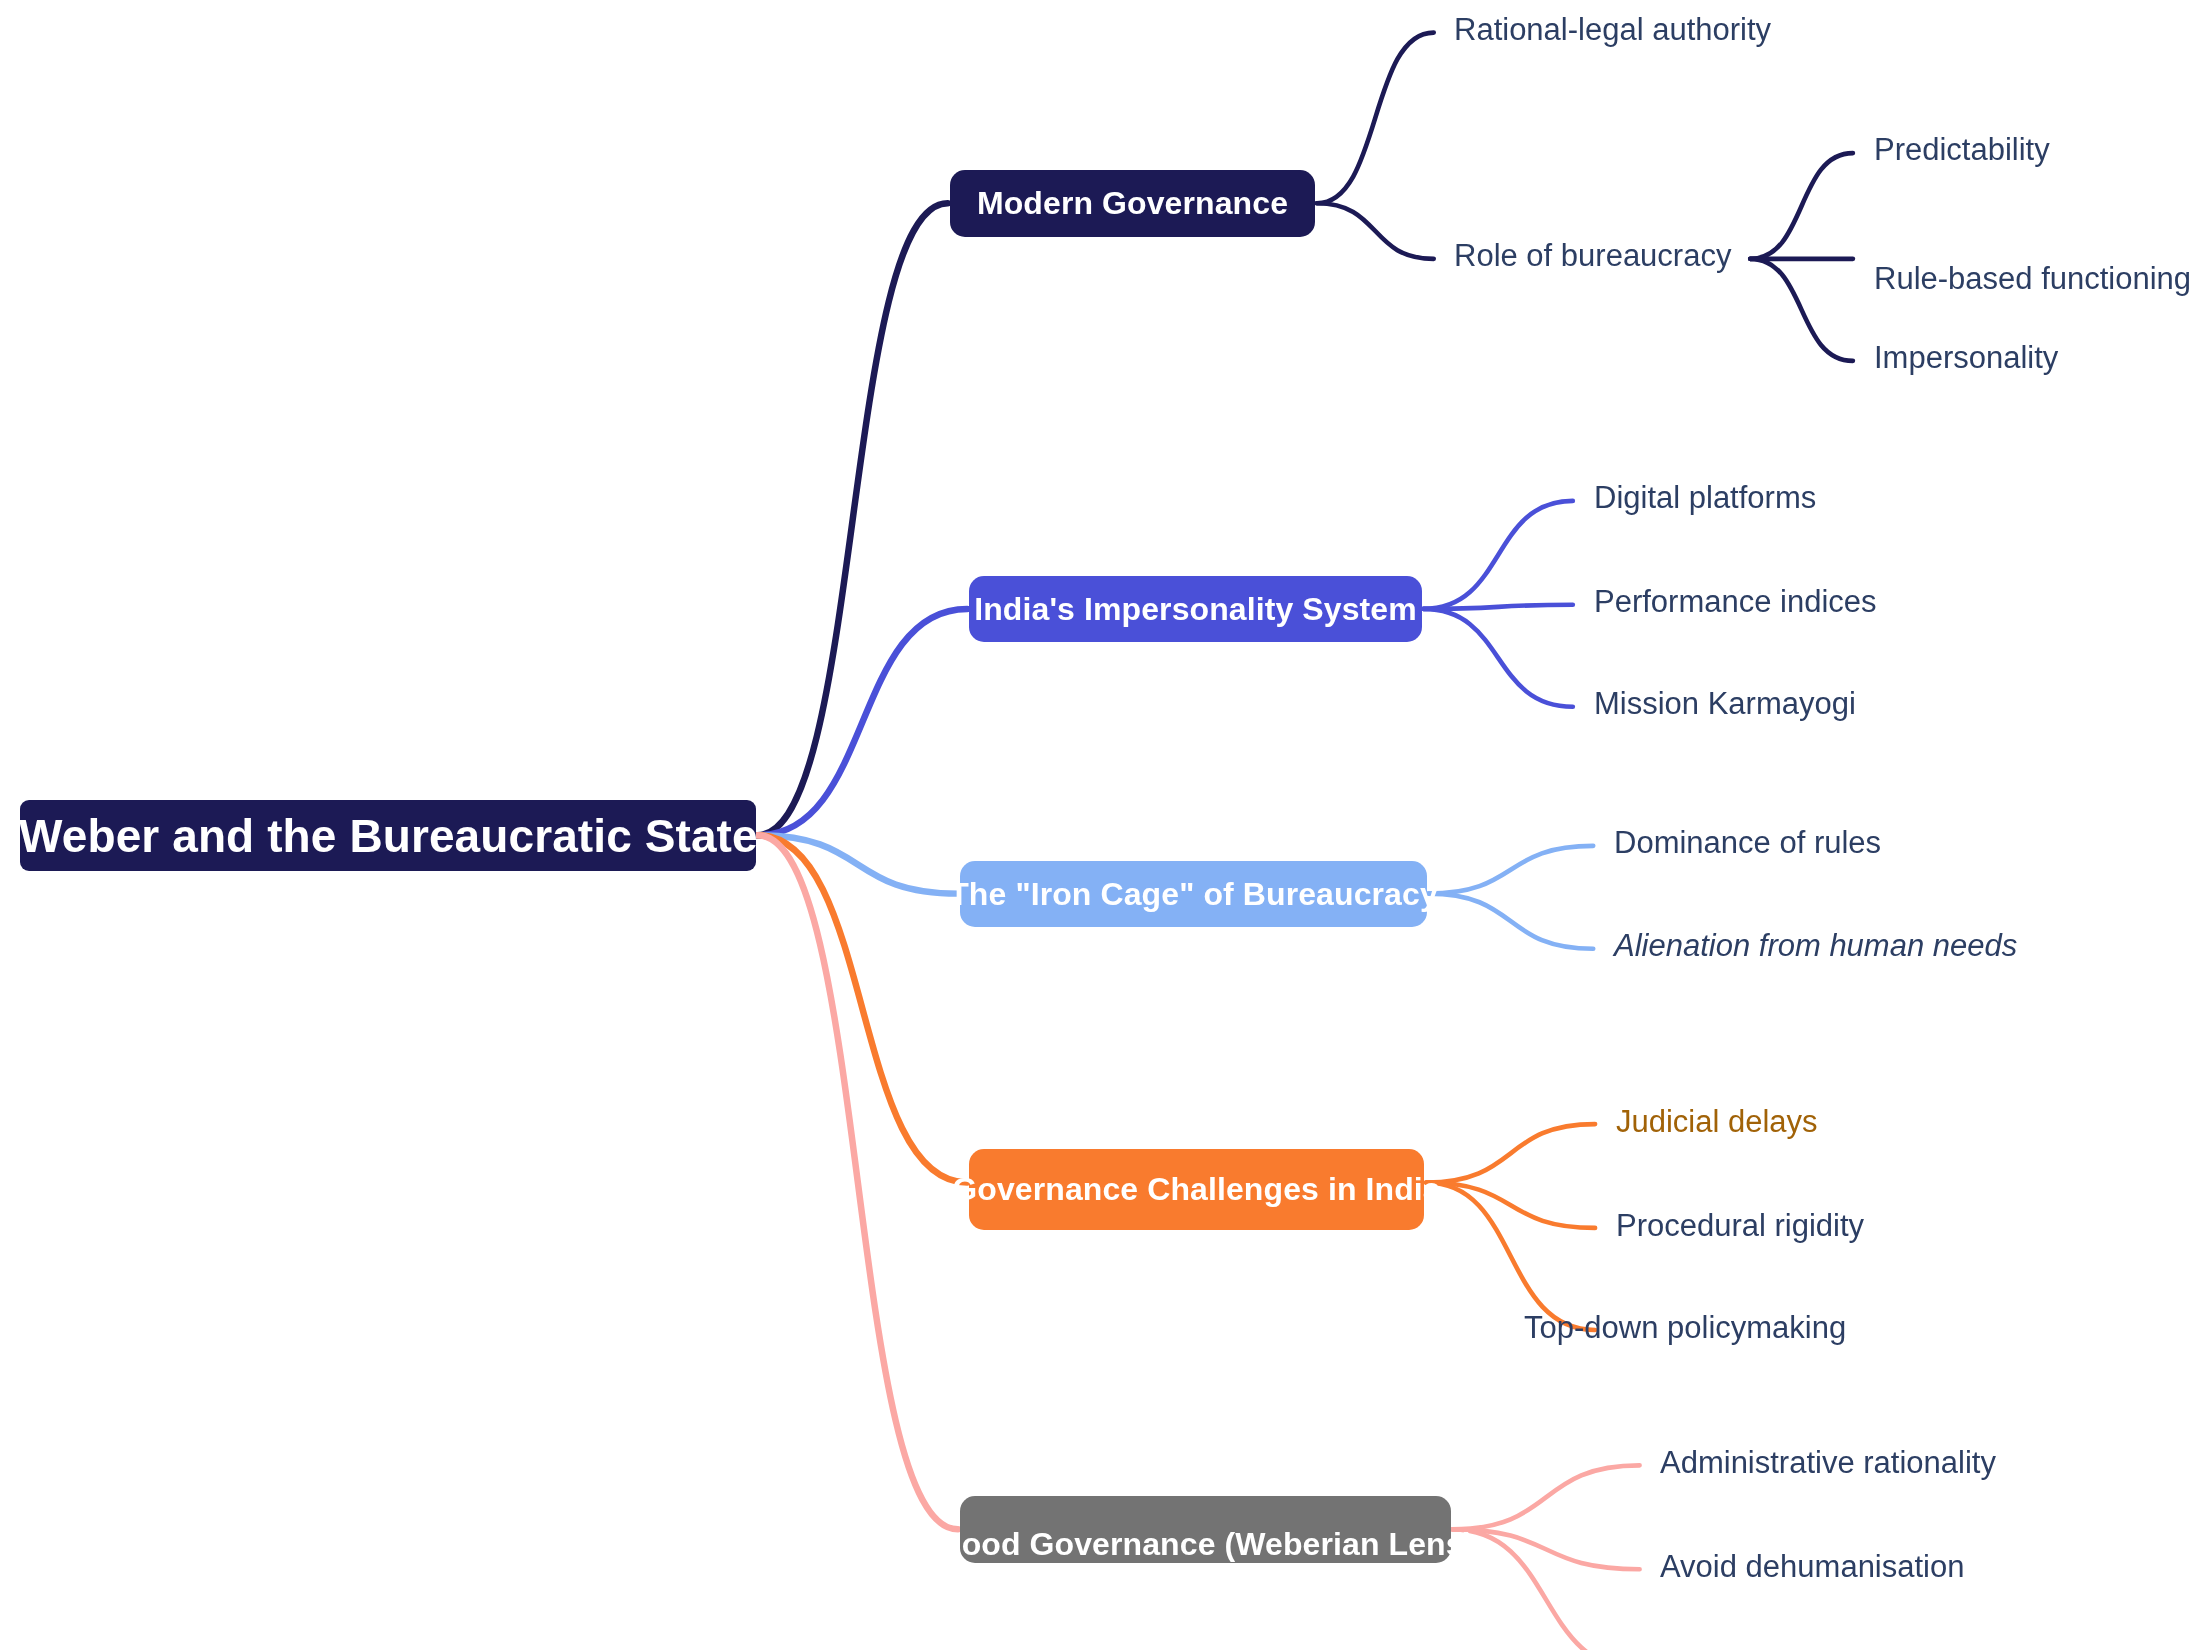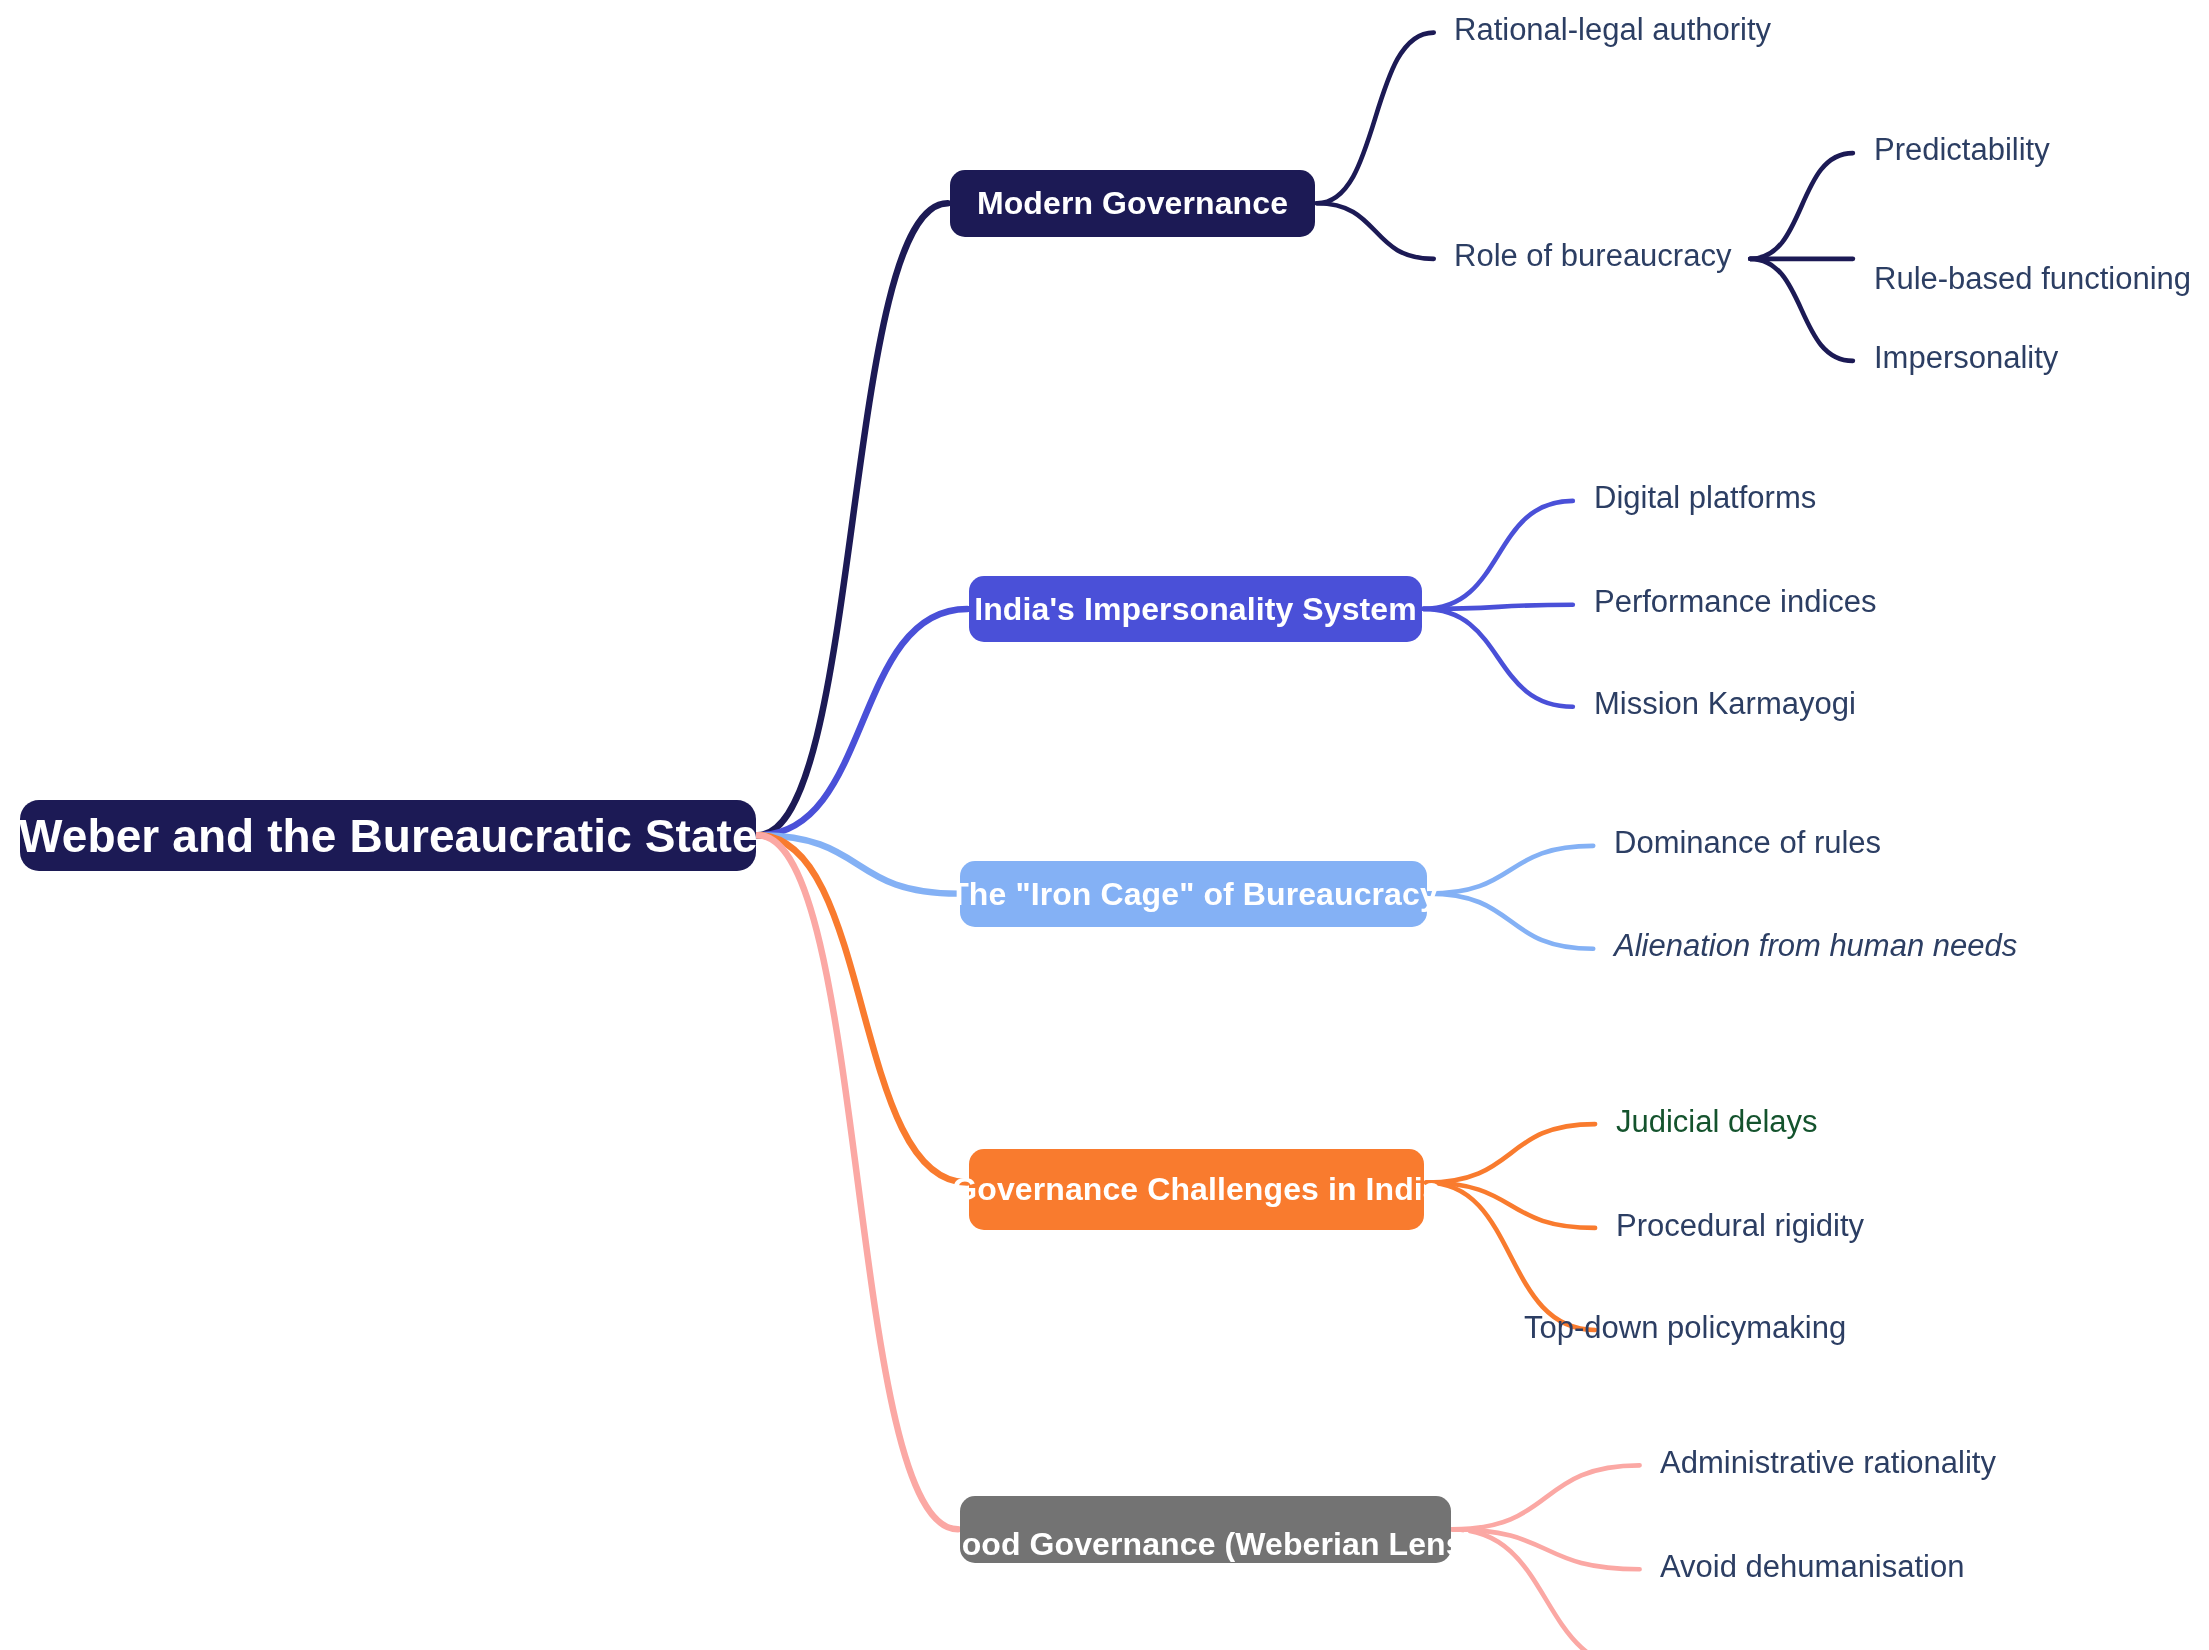--- a/index.html
+++ b/index.html
@@ -33,21 +33,21 @@
     align-items: center;
     justify-content: center;
     box-sizing: border-box;
     border-radius: 15px;
     color: #ffffff;
     font-weight: bold;
     white-space: nowrap;
     letter-spacing: 0.1px;
   }
   .node-root {
-    border-radius: 19px;
+    border-radius: 9px;
     font-size: 46px;
     padding: 0 26px;
   }
   .node-branch {
     font-size: 32px;
     padding: 0 20.4px;
   }
   .leaf-label {
     position: absolute;
     white-space: nowrap;
@@ -109,21 +109,21 @@
       <div class="leaf-label l2" style="left: 1594px; top: 586px; color: rgb(44, 62, 99);">Performance indices</div>
       <div class="leaf-label l2" style="left: 1594px; top: 688px; color: rgb(44, 62, 99);">Mission Karmayogi</div>
       <div class="node-box node-branch" style="left: 960px; top: 861px; width: 467px; height: 66px; background: rgb(132, 177, 245);">
         <span>The "Iron Cage" of Bureaucracy</span>
       </div>
       <div class="leaf-label l2" style="left: 1614px; top: 827px; color: rgb(44, 62, 99);">Dominance of rules</div>
       <div class="leaf-label l2" style="left: 1614px; top: 930px; color: rgb(44, 62, 99); font-style: italic;">Alienation from human needs</div>
       <div class="node-box node-branch" style="left: 969px; top: 1149px; width: 455px; height: 81px; background: rgb(249, 123, 46);">
         <span>Governance Challenges in India</span>
       </div>
-      <div class="leaf-label l2" style="left: 1616px; top: 1106px; color: #14532d;">Judicial delays</div>
+      <div class="leaf-label l2" style="left: 1616px; top: 1106px; color: #a16207;">Judicial delays</div>
       <div class="leaf-label l2" style="left: 1616px; top: 1210px; color: rgb(44, 62, 99);">Procedural rigidity</div>
       <div class="leaf-label l2" style="left: 1524px; top: 1312px; color: rgb(44, 62, 99);">Top-down policymaking</div>
       <div class="node-box node-branch" style="left: 960px; top: 1496px; width: 491px; height: 67px; background: #737373; align-items: flex-end;">
         <span>Good Governance (Weberian Lens)</span>
       </div>
       <div class="leaf-label l2" style="left: 1660px; top: 1447px; color: rgb(44, 62, 99);">Administrative rationality</div>
       <div class="leaf-label l2" style="left: 1660px; top: 1551px; color: rgb(44, 62, 99);">Avoid dehumanisation</div>
     </div>
 </div>
 

